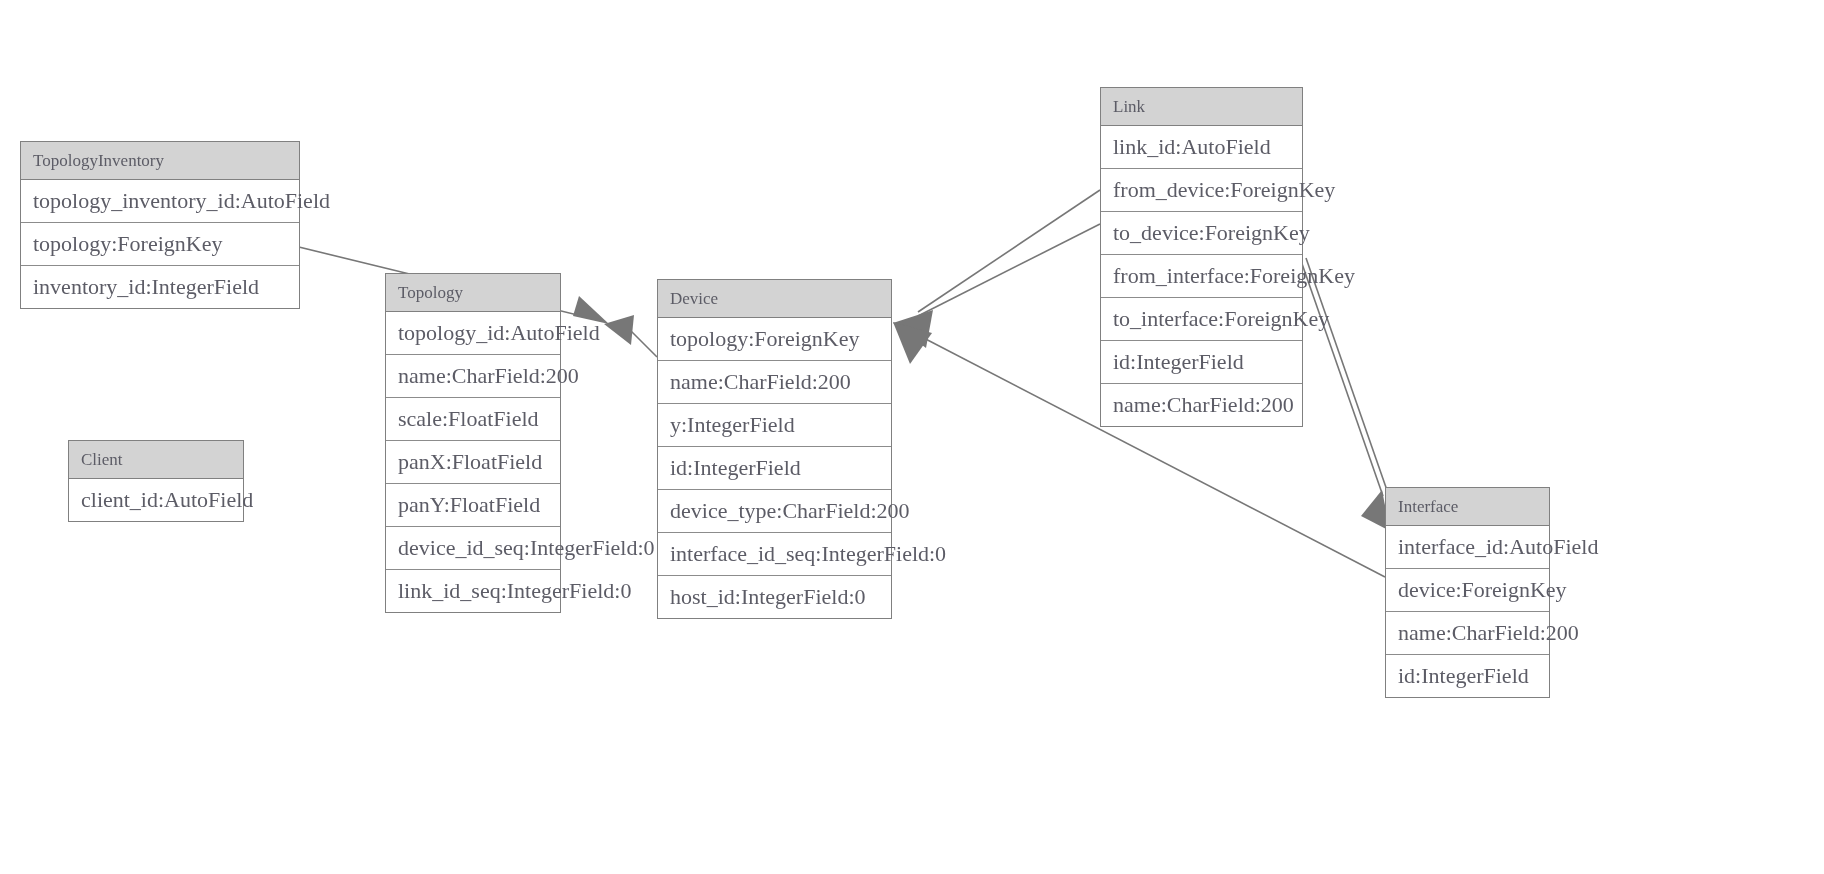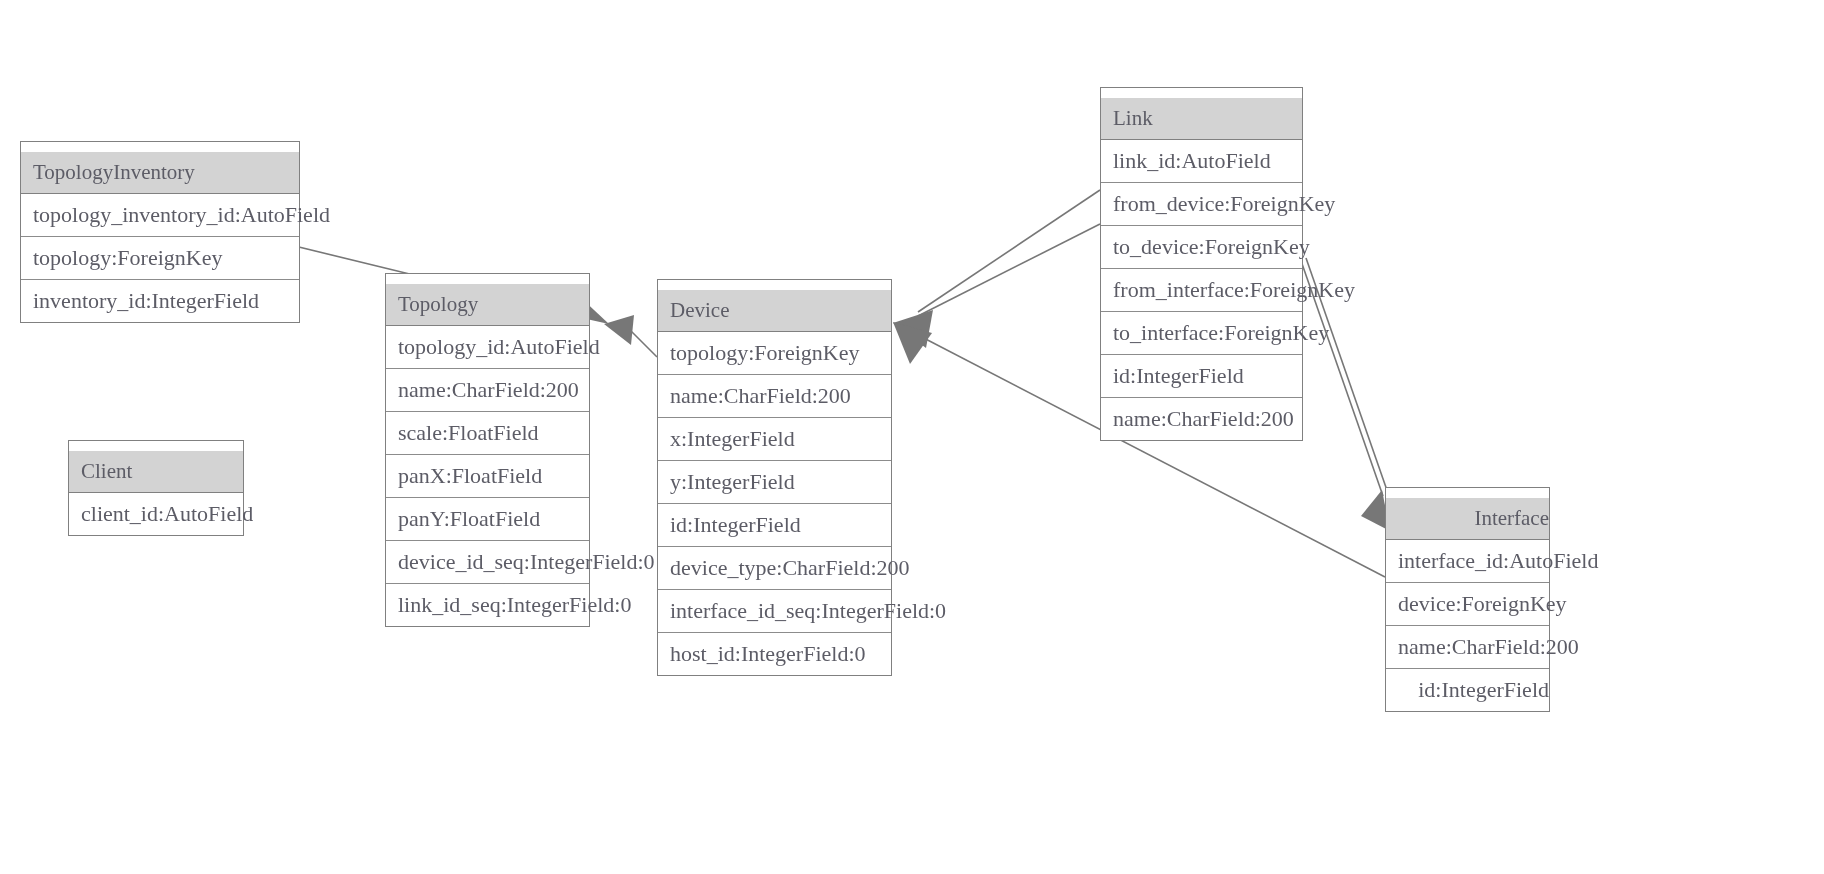--- a/index.html
+++ b/index.html
@@ -31,25 +31,24 @@
     box-sizing: border-box;
     border: 1px solid #808080;
     background: #ffffff;
     z-index: 2;
   }
   .entity-header {
     box-sizing: border-box;
     background: #d3d3d3;
     border-bottom: 1px solid #808080;
     color: #5c5c66;
-    font-size: 21px;
+    font-size: 17px;
     line-height: 1;
     padding: 10px 0 10px 12px;
     white-space: nowrap;
-    margin-top: 10px;
   }
   .entity-row {
     box-sizing: border-box;
     border-top: 1px solid #8c8c8c;
     color: #5c5c66;
     font-size: 22px;
     line-height: 1;
     padding: 10px 0 10px 12px;
     white-space: nowrap;
     background: #ffffff;
@@ -119,39 +118,38 @@
     </div>
   </div>
 
   <div class="entity" style="left:68px; top:440px; width:176px;">
     <div class="entity-header">Client</div>
     <div class="entity-body">
       <div class="entity-row">client_id:AutoField</div>
     </div>
   </div>
 
-  <div class="entity" style="left:385px; top:273px; width:205px;">
+  <div class="entity" style="left:385px; top:273px; width:176px;">
     <div class="entity-header">Topology</div>
     <div class="entity-body">
       <div class="entity-row">topology_id:AutoField</div>
       <div class="entity-row">name:CharField:200</div>
       <div class="entity-row">scale:FloatField</div>
       <div class="entity-row">panX:FloatField</div>
       <div class="entity-row">panY:FloatField</div>
       <div class="entity-row">device_id_seq:IntegerField:0</div>
       <div class="entity-row">link_id_seq:IntegerField:0</div>
     </div>
   </div>
 
   <div class="entity" style="left:657px; top:279px; width:235px;">
     <div class="entity-header">Device</div>
     <div class="entity-body">
       <div class="entity-row">topology:ForeignKey</div>
       <div class="entity-row">name:CharField:200</div>
-      <div class="entity-row">x:IntegerField</div>
       <div class="entity-row">y:IntegerField</div>
       <div class="entity-row">id:IntegerField</div>
       <div class="entity-row">device_type:CharField:200</div>
       <div class="entity-row">interface_id_seq:IntegerField:0</div>
       <div class="entity-row">host_id:IntegerField:0</div>
     </div>
   </div>
 
   <div class="entity" style="left:1100px; top:87px; width:203px;">
     <div class="entity-header">Link</div>
@@ -159,21 +157,21 @@
       <div class="entity-row">link_id:AutoField</div>
       <div class="entity-row">from_device:ForeignKey</div>
       <div class="entity-row">to_device:ForeignKey</div>
       <div class="entity-row">from_interface:ForeignKey</div>
       <div class="entity-row">to_interface:ForeignKey</div>
       <div class="entity-row">id:IntegerField</div>
       <div class="entity-row">name:CharField:200</div>
     </div>
   </div>
 
-  <div class="entity" style="left:1385px; top:487px; width:165px;text-align:right;">
+  <div class="entity" style="left:1385px; top:487px; width:165px;">
     <div class="entity-header">Interface</div>
     <div class="entity-body">
       <div class="entity-row">interface_id:AutoField</div>
       <div class="entity-row">device:ForeignKey</div>
       <div class="entity-row">name:CharField:200</div>
       <div class="entity-row">id:IntegerField</div>
     </div>
   </div>
 
 </div>

